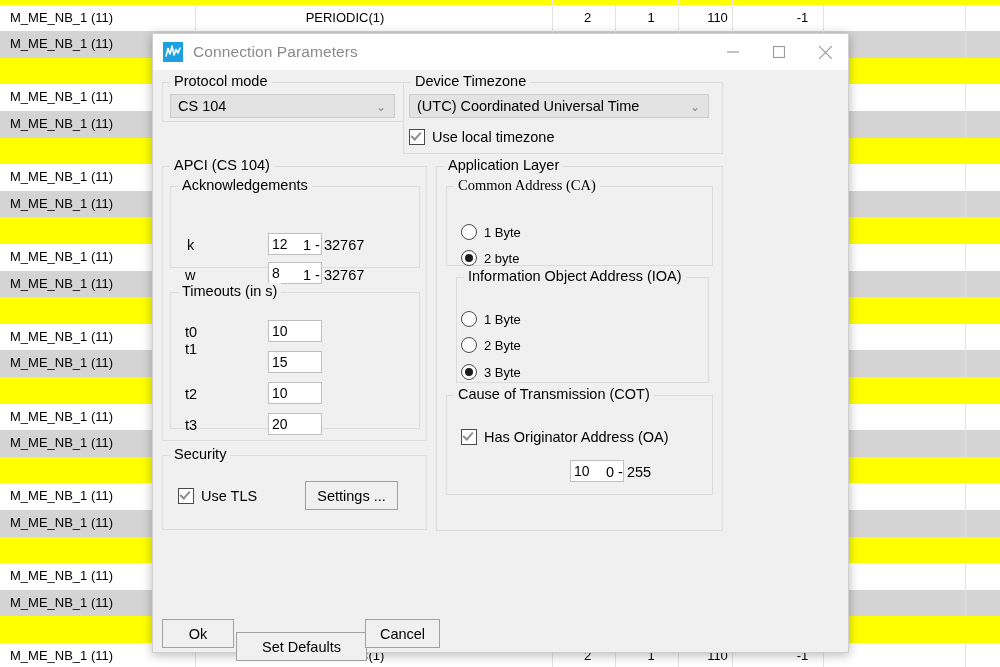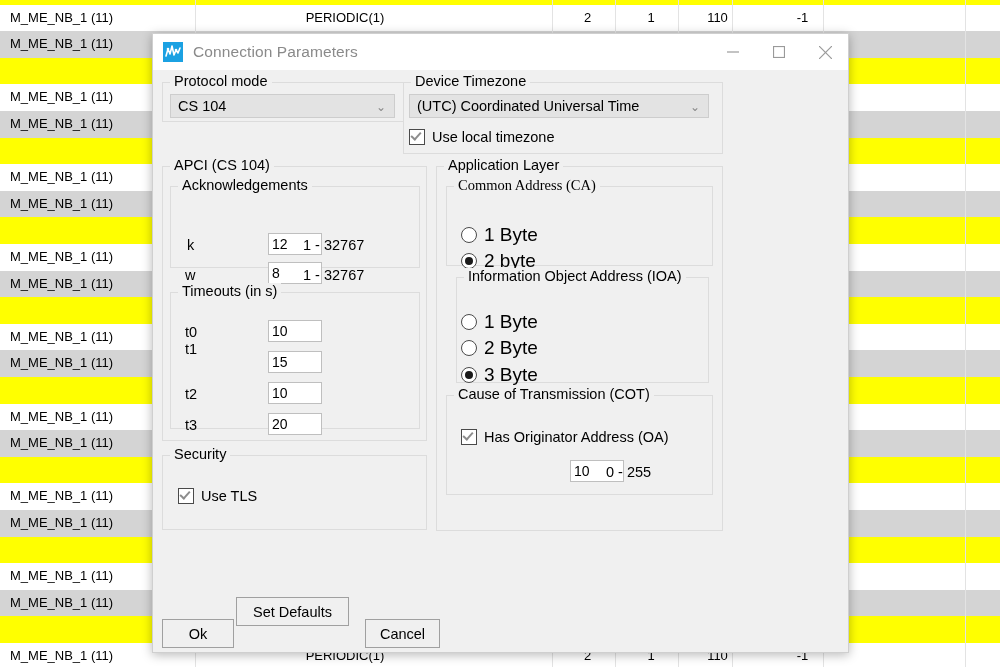--- a/index.html
+++ b/index.html
@@ -189,21 +189,21 @@
     border: solid #8d8d8d;
     border-width: 0 2px 2px 0;
     transform: rotate(42deg);
   }
 
   
   .radio {
     position: absolute;
     display: flex;
     align-items: center;
-    font-size: 19px;
+    font-size: 13px;
     color: #000;
     white-space: nowrap;
   }
   .radio .dot {
     width: 14px; height: 14px;
     border-radius: 50%;
     border: 1px solid #4a4a4a;
     background: #ffffff;
     margin-right: 7px;
     position: relative;
@@ -474,20 +474,23 @@
     <span class="lbl" style="left:32px; top:347px;">t3</span>
     <input class="textbox" style="left: 79px; top: 343px; width: 54px;" type="text" value="20">
 
     <div class="group" style="left:9px; top:385px; width:265px; height:75px;">
       <span class="legend">Security</span>
     </div>
     <div class="cbox" style="left:25px; top:418px;">
       <span class="box checked"></span>
       <span>Use TLS</span>
     </div>
+    <div class="btn" style="left:152px; top:411px; width:93px; height:29px;">
+      <span>Settings ...</span>
+    </div>
 
     <div class="group" style="left:283px; top:96px; width:287px; height:365px;">
       <span class="legend">Application Layer</span>
     </div>
 
     <div class="group" style="left:293px; top:116px; width:267px; height:80px;font-family:Liberation Serif, serif;">
       <span class="legend">Common Address (CA)</span>
     </div>
     <div class="radio" style="left:308px; top:154px;">
       <span class="dot"></span>
@@ -520,21 +523,21 @@
     <div class="cbox" style="left:308px; top:359px;">
       <span class="box checked"></span>
       <span>Has Originator Address (OA)</span>
     </div>
     <input class="textbox" style="left: 381px; top: 390px; width: 54px;" type="text" value="10">
     <span class="lbl" style="left:453px; top:394px;">0 - 255</span>
 
     <div class="btn" style="left:9px; top:549px; width:72px; height:29px;">
       <span>Ok</span>
     </div>
-    <div class="btn" style="left:83px; top:527px; width:113px; height:29px;">
+    <div class="btn" style="left:83px; top:562px; width:131px; height:29px;">
       <span>Set Defaults</span>
     </div>
     <div class="btn" style="left:212px; top:549px; width:75px; height:29px;">
       <span>Cancel</span>
     </div>
 
   </div>
 </div>
 
 </body></html>

